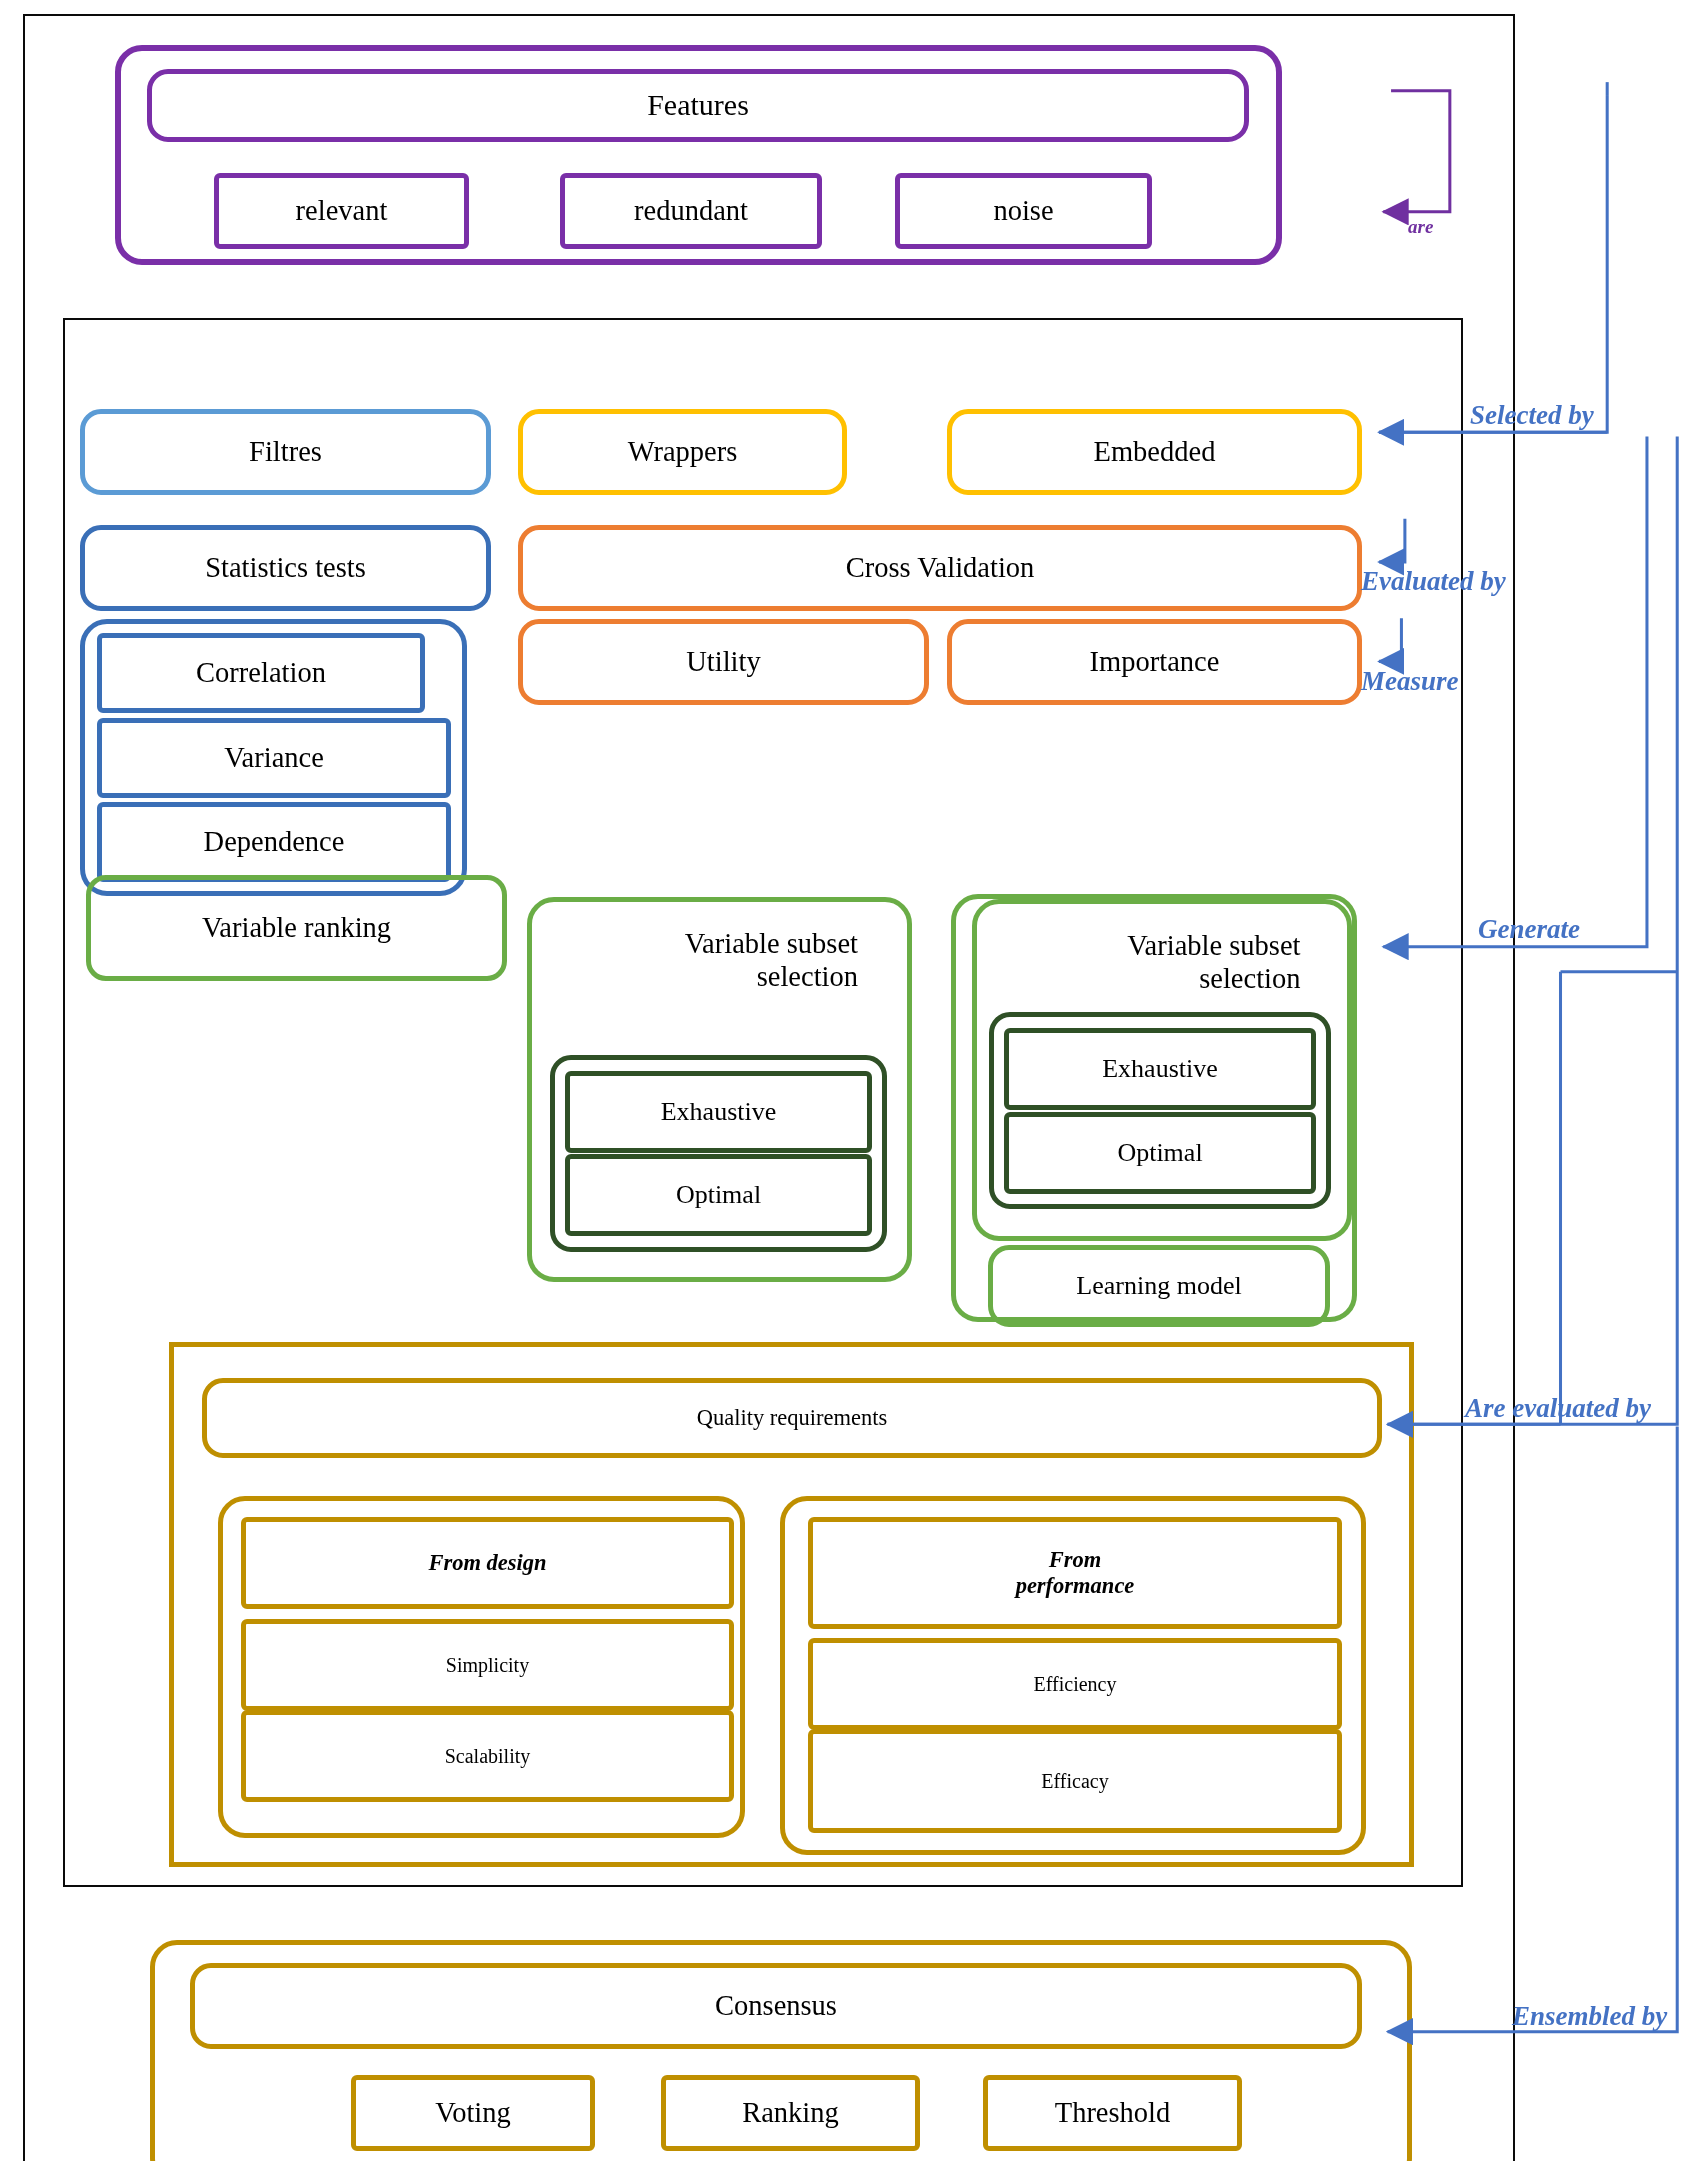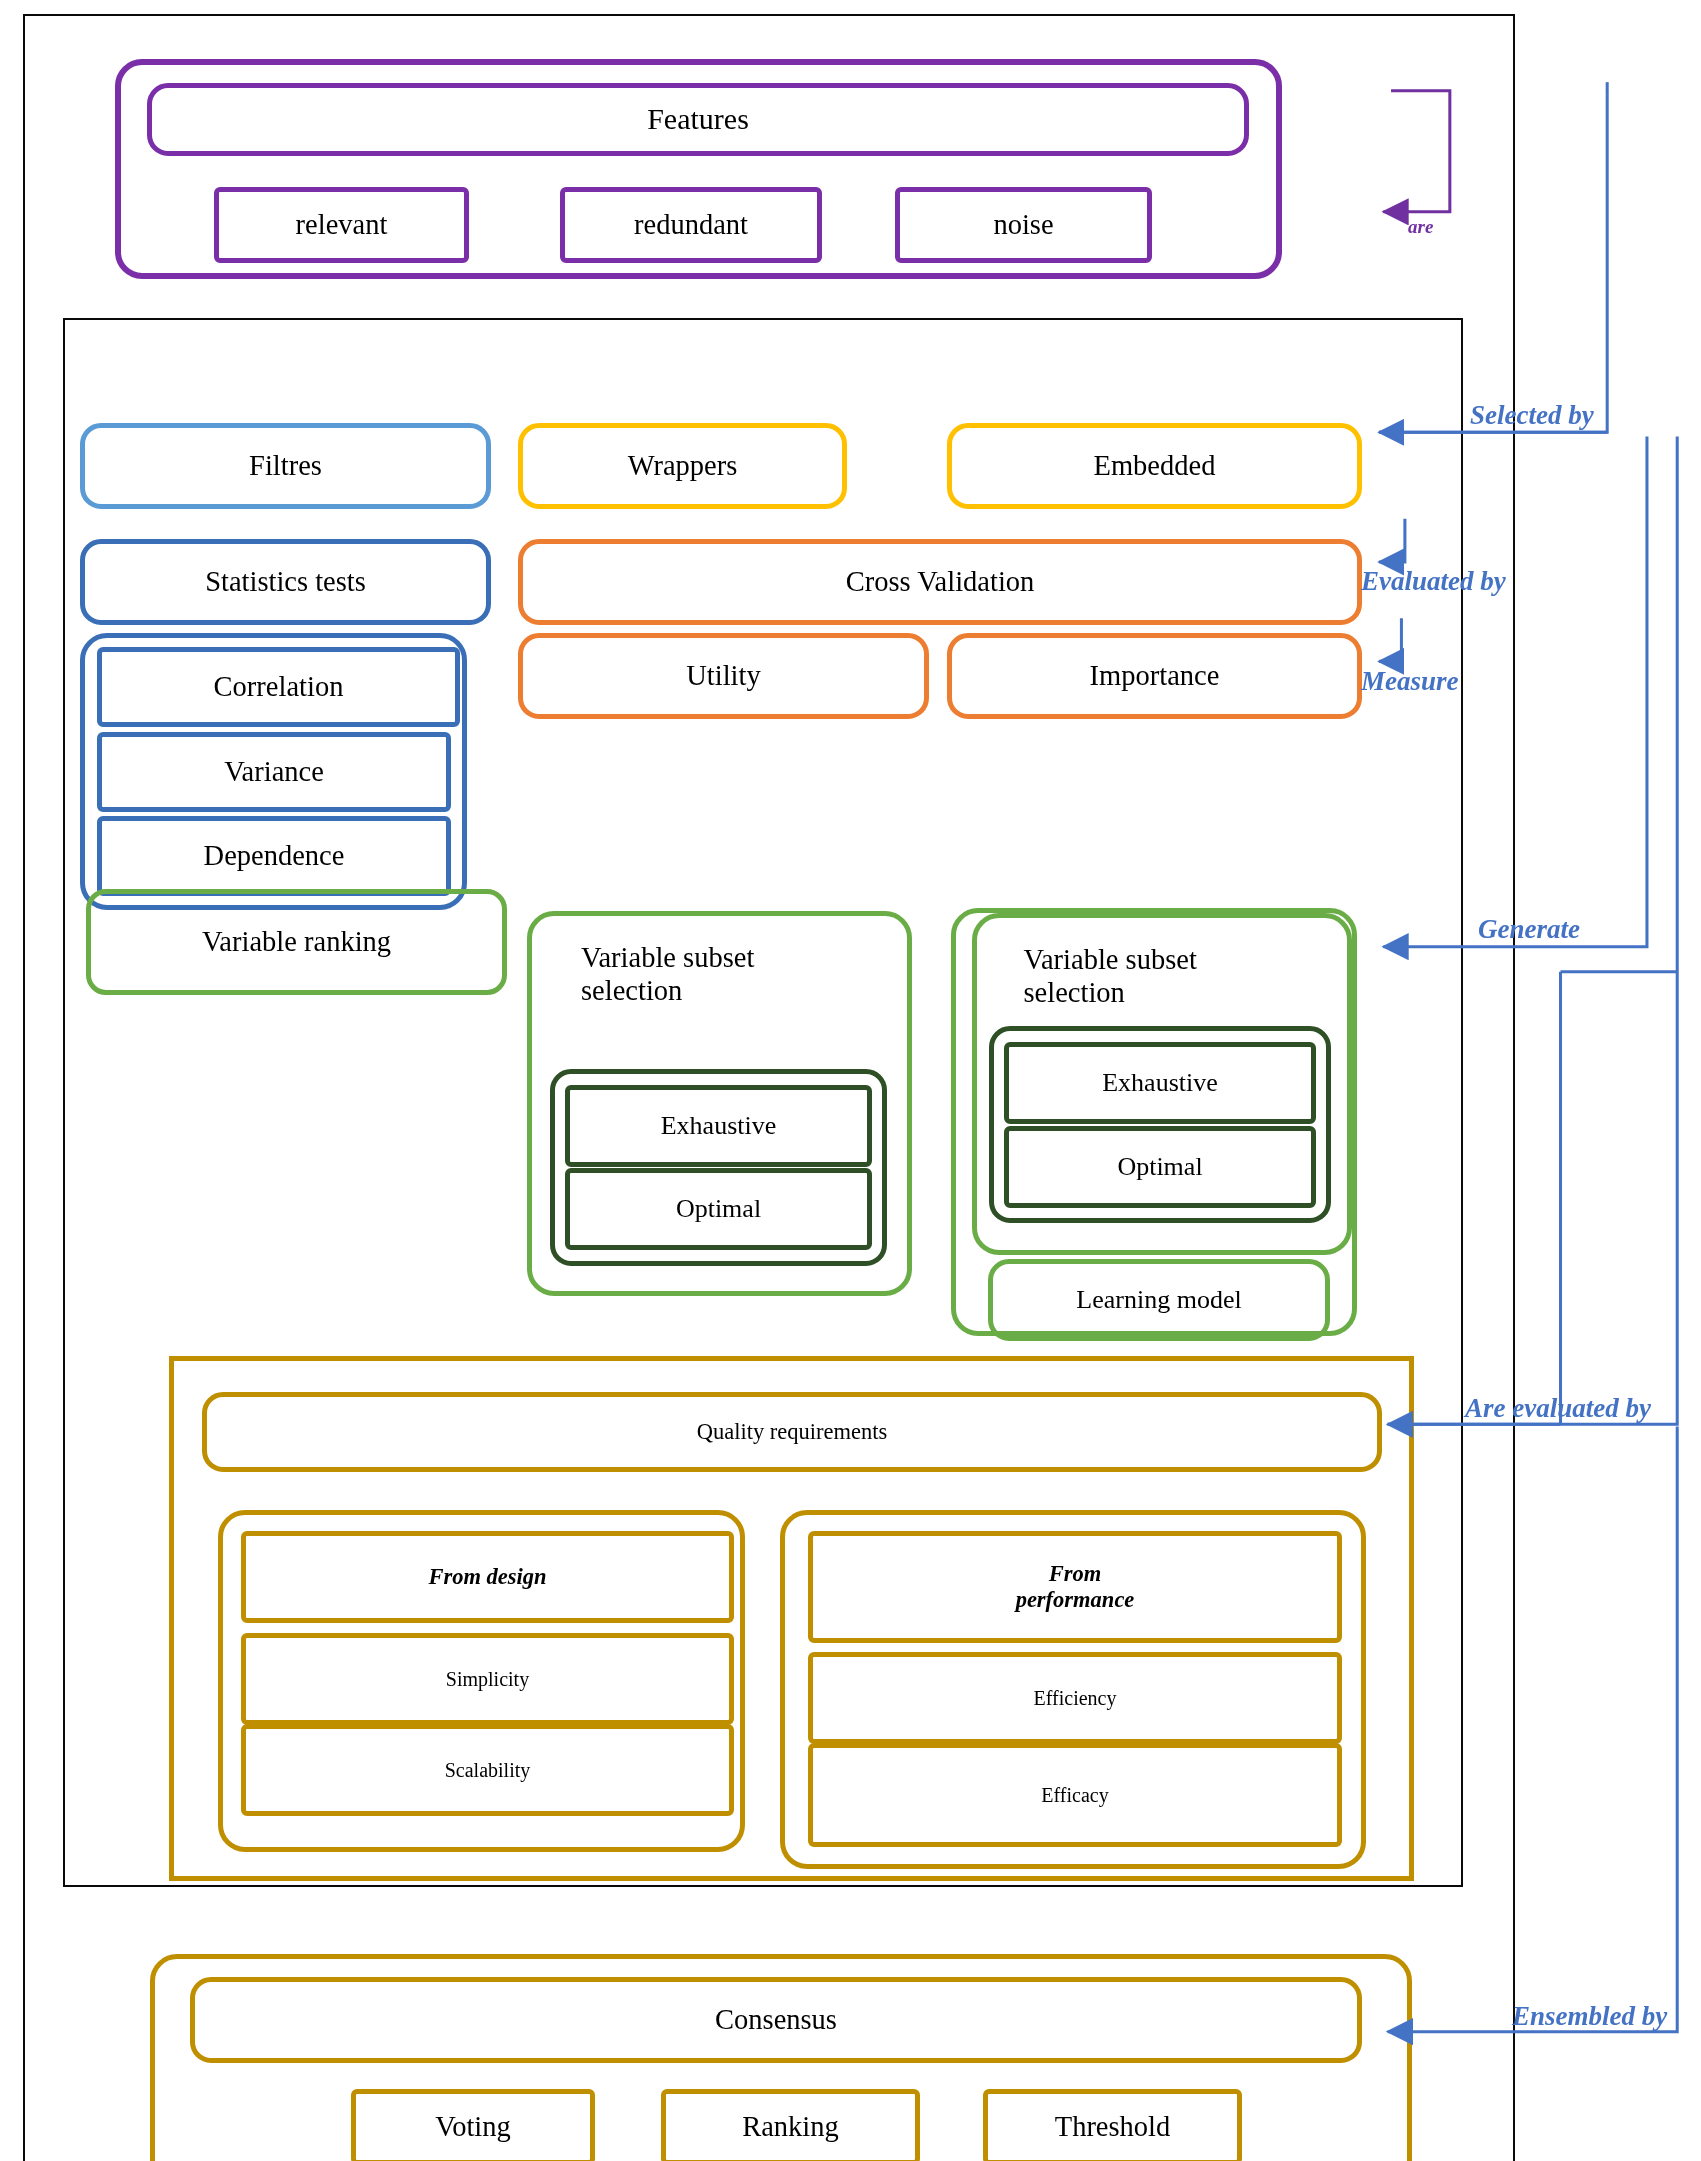--- a/index.html
+++ b/index.html
@@ -3,23 +3,22 @@
 <meta charset="utf-8">
 <style>
   html,body{margin:0;padding:0;background:#ffffff;}
   body{
     font-family:"Liberation Serif","DejaVu Serif",serif;
     width:1701px;height:2269px;position:relative;overflow:hidden;
   }
   .abs{position:absolute;box-sizing:border-box;}
   .box{
     position:absolute;box-sizing:border-box;background:transparent;
-    display:flex;align-items:center;justify-content:center;text-align:left;
+    display:flex;align-items:center;justify-content:center;text-align:right;
     line-height:1.15;
-    margin-top:14px;
   }
   .lbl{display:block;}
 
   
   #outer-frame{left:22.5px;top:14px;width:1492px;height:2230px;border:2.6px solid #0a0a0a;}
   #methods-panel{left:63px;top:318px;width:1400px;height:1569px;border:2.6px solid #0a0a0a;}
 
   
   .c-purple{border:6px solid #7A2FA8;}
   .c-purple-thin{border:5.2px solid #7A2FA8;}
@@ -84,21 +83,21 @@
 </div>
 
 <div class="box c-blue r-med" style="left:80px;top:525px;width:411px;height:86px;">
   <span class="lbl t-lg">Statistics tests</span>
 </div>
 <div class="box c-orange r-med" style="left:518px;top:525px;width:844px;height:86px;">
   <span class="lbl t-lg">Cross Validation</span>
 </div>
 
 <div class="box c-blue r-big" style="left:80px;top:619px;width:387px;height:277px;"></div>
-<div class="box c-blue r-sm" style="left:97px;top:633px;width:363px;height:80px;">
+<div class="box c-blue r-sm" style="left:97px;top:633px;width:328px;height:80px;">
   <span class="lbl t-lg">Correlation</span>
 </div>
 <div class="box c-blue r-sm" style="left:97px;top:718px;width:354px;height:80px;">
   <span class="lbl t-lg">Variance</span>
 </div>
 <div class="box c-blue r-sm" style="left:97px;top:802px;width:354px;height:80px;">
   <span class="lbl t-lg">Dependence</span>
 </div>
 
 <div class="box c-orange r-med" style="left:518px;top:619px;width:411px;height:86px;">

